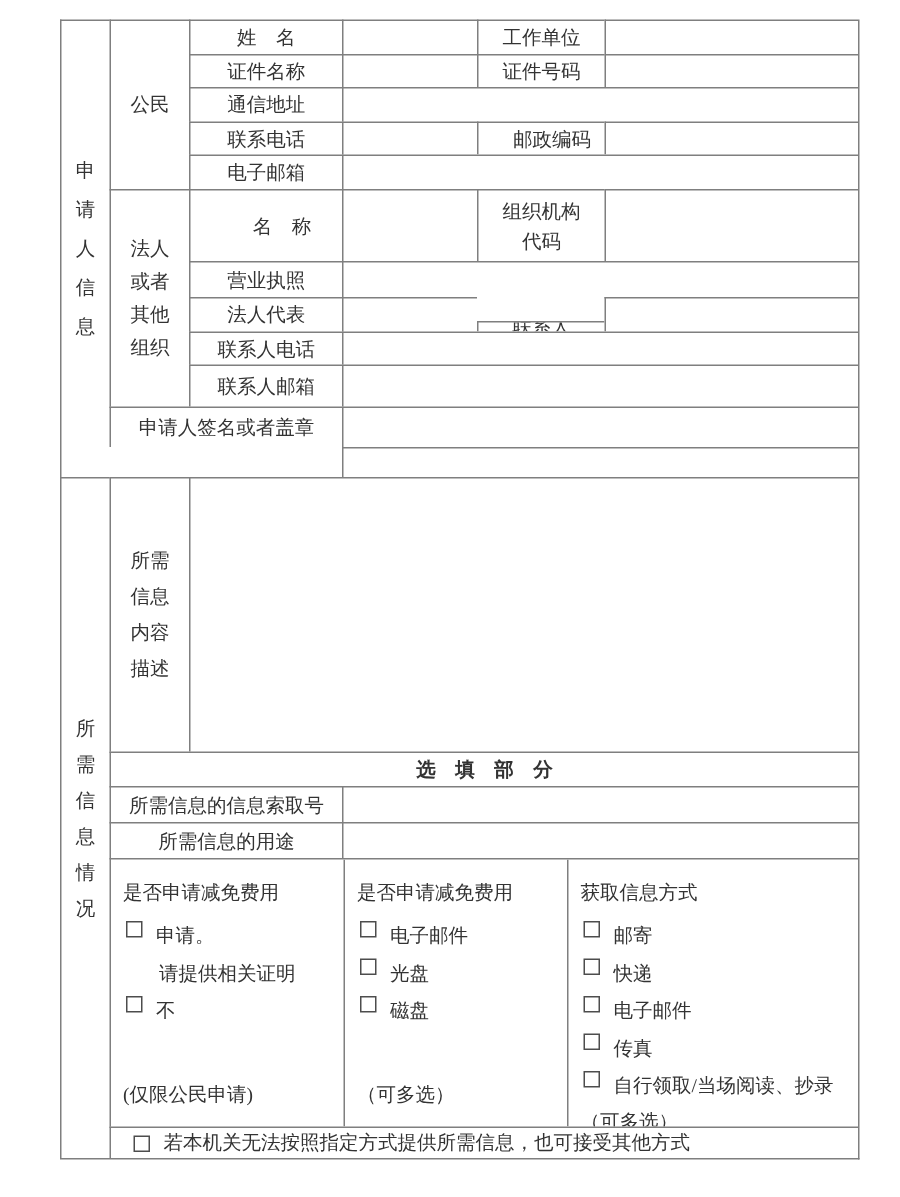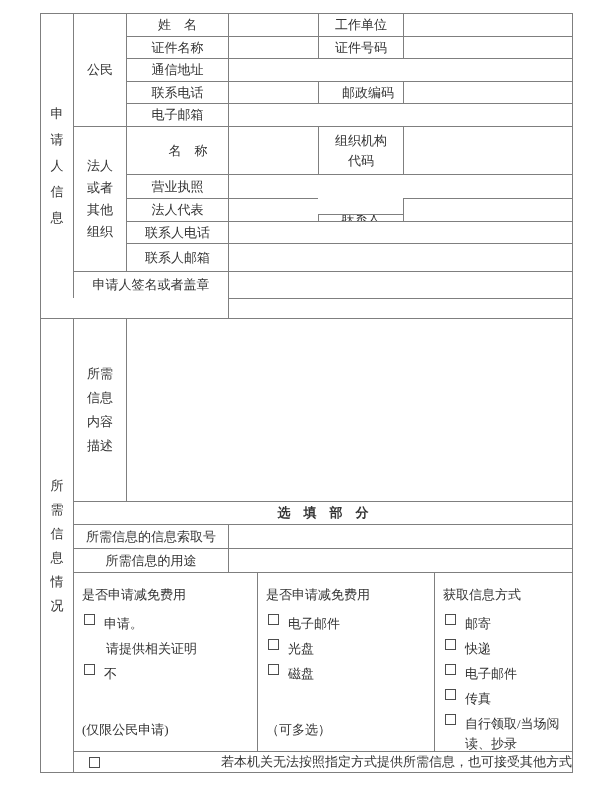--- a/index.html
+++ b/index.html
@@ -30,35 +30,35 @@
     overflow:hidden;
   }
   .lab{display:flex;align-items:center;justify-content:center;text-align:center;}
   .pre{white-space:pre-line;}
   .vlabel{line-height:26px;letter-spacing:0;}
   .vlabel6{line-height:24px;}
   .desc-label{line-height:24px;}
   .opt-header{font-weight:bold;}
   .val{background:#ffffff;}
   
-  .cbhost{display:flex;align-items:stretch;gap:28px;}
+  .cbhost{display:flex;align-items:stretch;}
   .cbcol{display:flex;flex-direction:column;padding:11px 6px 12px 8px;gap:5px;}
   .cbcol-b,.cbcol-c{border-left:1px solid var(--bc);}
   .cbcol-a{width:155px;}
   .cbcol-b{width:149px;}
   .cbcol-c{flex:1;}
   .cbline{display:flex;line-height:20px;}
   .cb{
     width:11px;height:11px;border:1px solid #4d4d4d;background:#fff;
     display:inline-block;margin:0 9px 0 2px;flex:none;
   }
   .indent{padding-left:24px;line-height:20px;}
   .cbtitle{line-height:22px;margin-bottom:3px;}
   .footnote{margin-top:auto;line-height:18px;}
-  .notecell{display:flex;align-items:center;padding-left:13px;justify-content:space-between;}
+  .notecell{display:flex;align-items:center;padding-left:13px;}
 </style>
 </head>
 <body>
 
 <div class="form-grid">
 
   <div class="c lab pre vlabel" style="grid-column:1;grid-row:1/13;">申
 请
 人
 信

